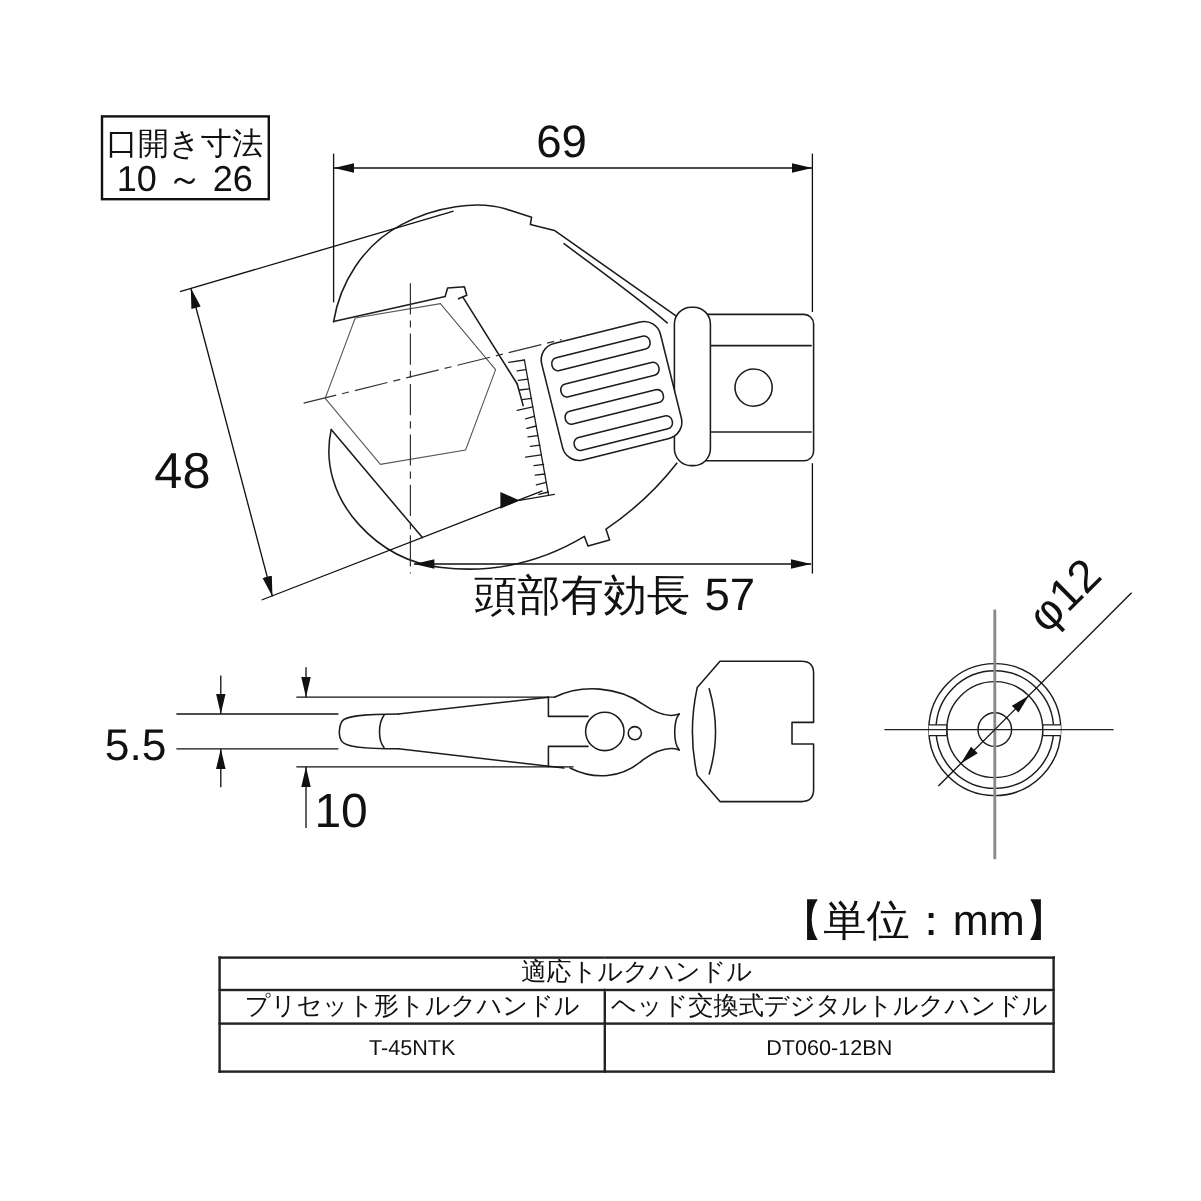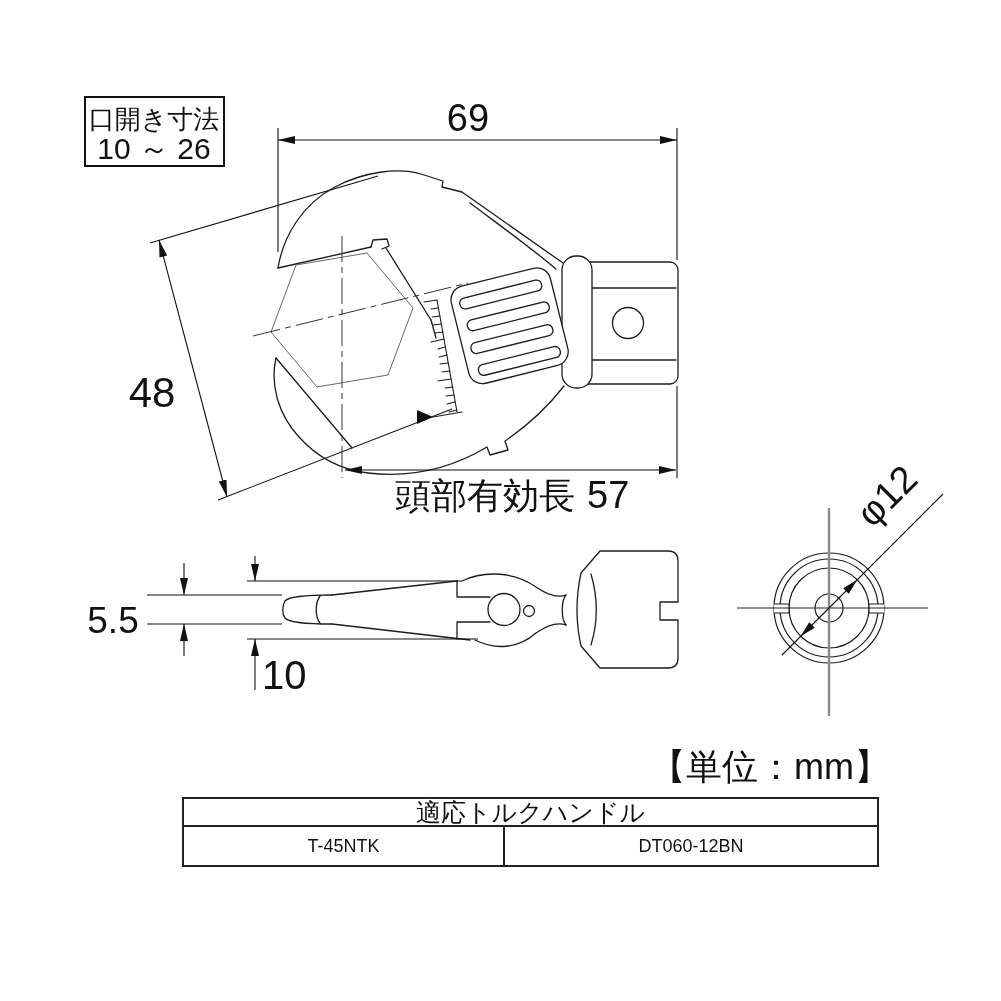--- a/index.html
+++ b/index.html
@@ -4,21 +4,21 @@
 <style>
   html,body{margin:0;padding:0;background:#ffffff;}
   #stage{position:relative;width:980px;height:1001px;background:#fff;overflow:hidden;
          font-family:"Liberation Sans",sans-serif;color:#111;}
   svg text{font-family:"Liberation Sans",sans-serif;fill:#111;}
   .dimtxt{font-weight:400;}
   #spec-table{position:absolute;left:182px;top:797px;width:695px;border-collapse:collapse;
               table-layout:fixed;}
   #spec-table td{border:2px solid #222;text-align:center;vertical-align:middle;
                  padding:0;line-height:1.05;background:#fff;}
-  .t-head{font-size:25px;height:25px;margin-left:20px;}
+  .t-head{font-size:21px;height:25px;margin-left:20px;}
   .t-col{font-size:21px;height:26px;}
   .t-val{font-size:18px;height:38px;}
 </style>
 </head>
 <body>
 
 <div id="stage">
 
 <svg width="1001" height="1001" viewBox="0 0 1001 1001">
   <defs>
@@ -168,19 +168,23 @@
 <table id="spec-table">
   <colgroup>
         <col style="width:321px">
         <col style="width:374px">
       </colgroup>
   <tbody>
         <tr>
     <td class="t-head" colspan="2">適応トルクハンドル</td>
   </tr>
   <tr>
+    <td class="t-col">プリセット形トルクハンドル</td>
+    <td class="t-col">ヘッド交換式デジタルトルクハンドル</td>
+  </tr>
+  <tr>
     <td class="t-val">T-45NTK</td>
     <td class="t-val">DT060-12BN</td>
   </tr>
 </tbody>
     </table>
 
 </div>
 
 </body></html>

